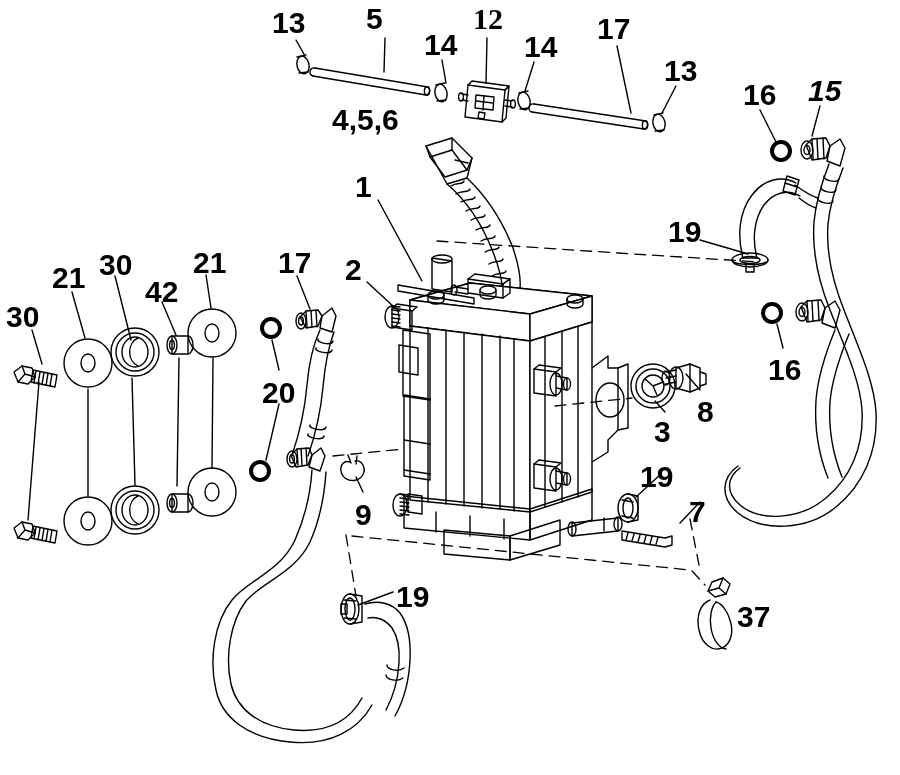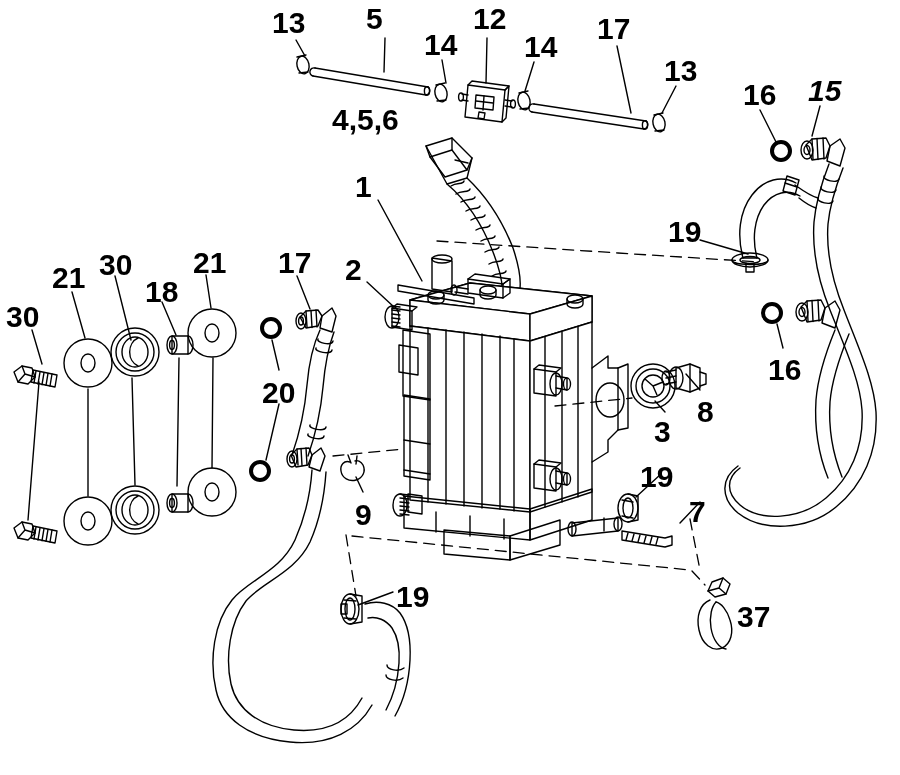--- a/index.html
+++ b/index.html
@@ -451,34 +451,34 @@
         <path d="M363,492 L356,477"></path>
         <path d="M393,592 L358,605"></path>
       </g>
 
     </g>
   </svg>
 
   <div class="callout" style="left:272px;top:8px;">13</div>
   <div class="callout" style="left:366px;top:4px;">5</div>
   <div class="callout" style="left:424px;top:30px;">14</div>
-  <div class="callout" style="left:473px;top:4px;">12</div>
+  <div class="callout" style="left:473px;top:4px;font-family:Liberation Serif, serif;">12</div>
   <div class="callout" style="left:524px;top:32px;">14</div>
   <div class="callout" style="left:597px;top:14px;">17</div>
   <div class="callout" style="left:664px;top:56px;">13</div>
   <div class="callout" style="left:743px;top:80px;">16</div>
   <div class="callout" style="left:808px;top:76px;font-style:italic;">15</div>
   <div class="callout" style="left:332px;top:105px;">4,5,6</div>
   <div class="callout" style="left:355px;top:172px;">1</div>
   <div class="callout" style="left:668px;top:217px;">19</div>
   <div class="callout" style="left:278px;top:248px;">17</div>
   <div class="callout" style="left:345px;top:255px;">2</div>
   <div class="callout" style="left:99px;top:250px;">30</div>
   <div class="callout" style="left:193px;top:248px;">21</div>
-  <div class="callout" style="left:145px;top:277px;">18</div>
+  <div class="callout" style="left:145px;top:277px;">42</div>
   <div class="callout" style="left:52px;top:263px;">21</div>
   <div class="callout" style="left:6px;top:302px;">30</div>
   <div class="callout" style="left:768px;top:355px;">16</div>
   <div class="callout" style="left:262px;top:378px;">20</div>
   <div class="callout" style="left:654px;top:417px;">3</div>
   <div class="callout" style="left:697px;top:397px;">8</div>
   <div class="callout" style="left:640px;top:462px;">19</div>
   <div class="callout" style="left:689px;top:497px;">7</div>
   <div class="callout" style="left:355px;top:500px;">9</div>
   <div class="callout" style="left:396px;top:582px;">19</div>

